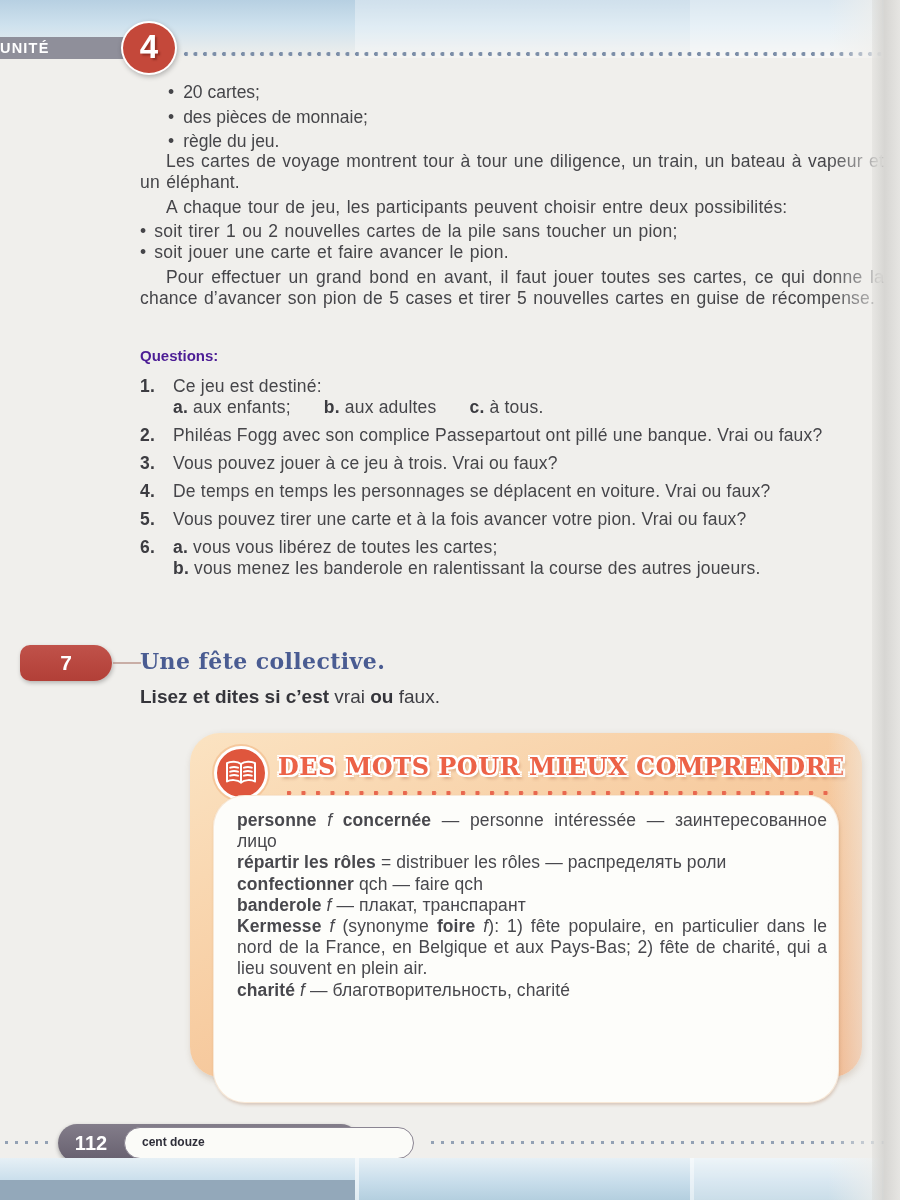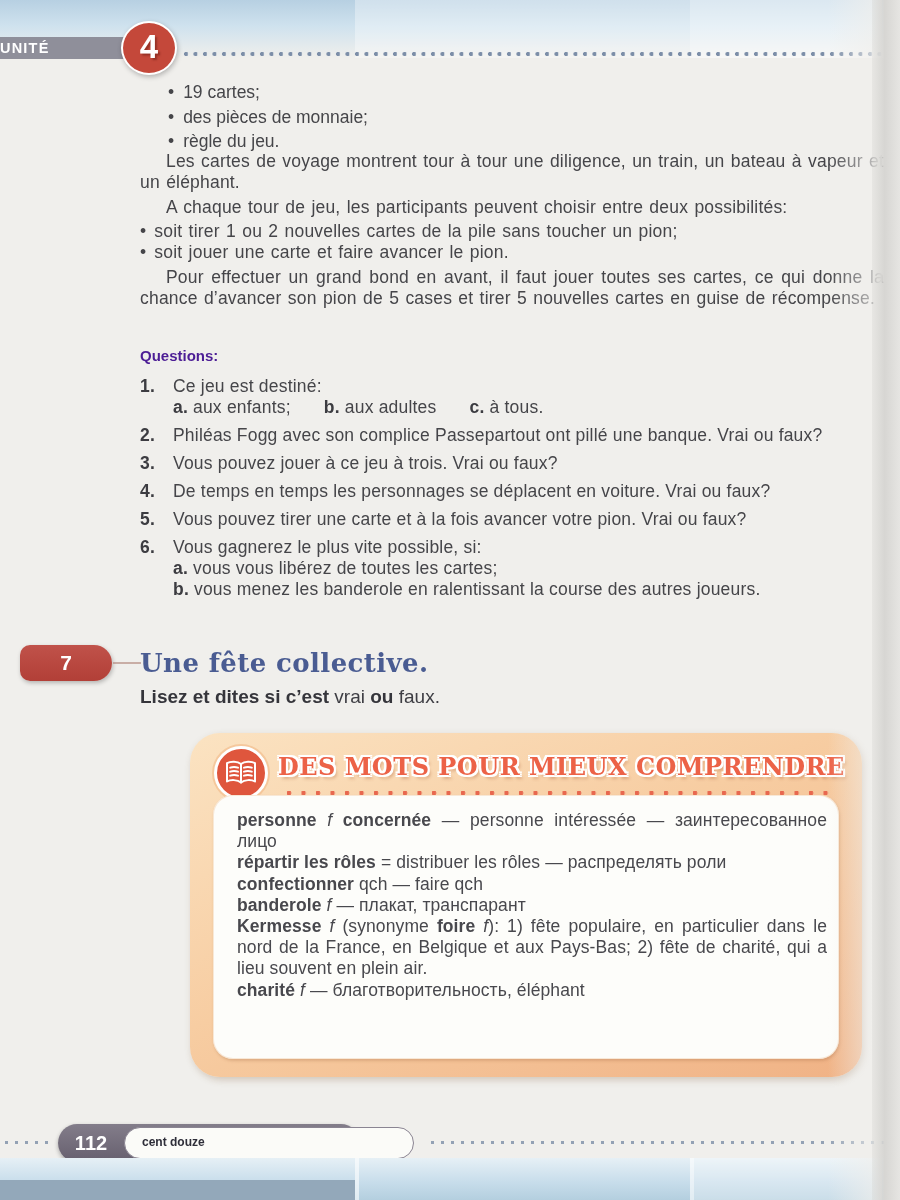--- a/index.html
+++ b/index.html
@@ -44,41 +44,41 @@
   .olet { font-weight:bold; color:#3c3c41; margin-right:5px; }
   .opt { margin-right:28px; }
 
   
   .sec7-badge { position:absolute; left:20px; top:645px; width:92px; height:36px;
     background:linear-gradient(180deg,#c0524a,#b23f37); border-radius:10px 18px 18px 10px;
     color:#fff; font-weight:bold; font-size:21px; text-align:center; line-height:36px;
     box-shadow:1px 2px 4px rgba(0,0,0,0.25); }
   .sec7-line { position:absolute; left:113px; top:662px; width:28px; height:2px; background:rgba(170,120,110,0.55); }
   .sec7-title { position:absolute; left:140px; top:648px; margin:0; font-family:"DejaVu Serif", serif;
-    font-weight:bold; font-size:26px; letter-spacing:0.4px; color:var(--heading-blue,#4a5c92); }
+    font-weight:bold; font-size:22px; letter-spacing:0.4px; color:var(--heading-blue,#4a5c92); }
   .instruction { position:absolute; left:140px; top:686px; margin:0; font-size:19px; color:#3e3e44; }
   .instruction .sb { color:#35353b; }
 
   
   .vocab-box { position:absolute; left:190px; top:733px; width:672px; height:344px; border-radius:30px;
     background:linear-gradient(155deg,#fbe3c2 0%,#f7cda2 45%,var(--box-peach,#f0b285) 100%);
     box-shadow:2px 3px 7px rgba(120,80,40,0.25); }
   .vocab-icon { position:absolute; left:24px; top:13px; width:54px; height:54px; border-radius:50%;
     background:var(--icon-red,#df563d); border:3px solid #fff; box-sizing:border-box;
     display:flex; align-items:center; justify-content:center; box-shadow:0 0 0 2px rgba(240,180,130,0.55); }
   .vocab-title { position:absolute; left:88px; top:19px; width:556px; text-align:center; white-space:nowrap;
     font-family:"DejaVu Serif", serif; font-weight:bold; font-size:24px; letter-spacing:0.5px;
     color:var(--box-title-orange,#ec6247);
     text-shadow:-2px -2px 0 #fff, 2px -2px 0 #fff, -2px 2px 0 #fff, 2px 2px 0 #fff,
       0 -2px 0 #fff, 0 2px 0 #fff, -2px 0 0 #fff, 2px 0 0 #fff, 3px 4px 3px rgba(160,70,30,0.3); }
   .vocab-dots { position:absolute; left:96px; top:57px; width:548px; height:6px;
     background-image:radial-gradient(circle at 3px 3px, var(--dots-orange,#e8684f) 2.1px, rgba(0,0,0,0) 2.5px);
     background-size:14.5px 6px; background-repeat:repeat-x; }
-  .vocab-inner { position:absolute; left:23px; top:62px; width:626px; height:264px; background:#fdfdfa;
-    border-radius:20px; box-sizing:border-box; padding:15px 12px 0 24px;
+  .vocab-inner { position:absolute; left:23px; top:62px; width:626px; height:308px; background:#fdfdfa;
+    border-radius:32px; box-sizing:border-box; padding:15px 12px 0 24px;
     box-shadow:inset 0 0 0 1px rgba(240,200,160,0.4), 1px 2px 3px rgba(150,90,50,0.25); }
   .vocab-inner p { margin:0; font-size:17.5px; line-height:21.2px; text-align:justify; color:#48484d;
     letter-spacing:0.1px; hyphens:manual; -webkit-hyphens:manual; }
   .sb { font-weight:bold; }
   .si { font-style:italic; }
 
   
   .footer-dots-left { position:absolute; left:4px; top:1140px; width:46px; height:5px;
     background-image:radial-gradient(circle at 2.5px 2.5px, #93a1b4 1.6px, rgba(0,0,0,0) 2px);
     background-size:10px 5px; background-repeat:repeat-x; }
@@ -117,21 +117,21 @@
     <div class="c2"></div>
   </div>
 
   <div class="unite-bar">
     <span>UNITÉ</span>
   </div>
   <div class="unit-circle">4</div>
   <div class="header-dots"></div>
 
   <ul class="materials">
-    <li>19 cartes;</li>
+    <li>20 cartes;</li>
     <li>des pièces de monnaie;</li>
     <li>règle du jeu.</li>
   </ul>
 
   <div class="reading">
     <p>Les cartes de voyage montrent tour à tour une diligence, un train, un ba­teau à vapeur et un éléphant.</p>
     <p>A chaque tour de jeu, les participants peuvent choisir entre deux possibilités:</p>
     <ul class="choices">
       <li>soit tirer 1 ou 2 nouvelles cartes de la pile sans toucher un pion;</li>
       <li>soit jouer une carte et faire avancer le pion.</li>
@@ -162,21 +162,20 @@
     <li>
       <span class="qnum">4.</span>
       <span>De temps en temps les personnages se déplacent en voiture. Vrai ou faux?</span>
     </li>
     <li>
       <span class="qnum">5.</span>
       <span>Vous pouvez tirer une carte et à la fois avancer votre pion. Vrai ou faux?</span>
     </li>
     <li>
       <span class="qnum">6.</span>
-      <span>Vous gagnerez le plus vite possible, si:</span>
       <div><span class="olet">a.</span><span>vous vous libérez de toutes les cartes;</span></div>
       <div><span class="olet">b.</span><span>vous menez les banderole en ralentissant la course des autres joueurs.</span></div>
     </li>
   </ol>
 
   <div class="sec7-badge">7</div>
   <div class="sec7-line"></div>
   <h2 class="sec7-title">Une fête collective.</h2>
   <p class="instruction"><span class="sb">Lisez et dites si c’est </span><span>vrai </span><span class="sb">ou </span><span>faux.</span></p>
 
@@ -192,21 +191,21 @@
       </svg>
     </div>
     <div class="vocab-title">DES MOTS POUR MIEUX COMPRENDRE</div>
     <div class="vocab-dots"></div>
     <div class="vocab-inner">
       <p><span class="sb">personne </span><span class="si">f </span><span class="sb">concernée </span><span>— personne intéressée — заин­тересованное лицо</span></p>
       <p><span class="sb">répartir les rôles</span><span> = distribuer les rôles — распределять роли</span></p>
       <p><span class="sb">confectionner</span><span> qch — faire qch</span></p>
       <p><span class="sb">banderole </span><span class="si">f </span><span>— плакат, транспарант</span></p>
       <p><span class="sb">Kermesse </span><span class="si">f </span><span>(synonyme </span><span class="sb">foire </span><span class="si">f</span><span>): 1) fête populaire, en particulier dans le nord de la France, en Belgique et aux Pays-Bas; 2) fête de charité, qui a lieu souvent en plein air.</span></p>
-      <p><span class="sb">charité </span><span class="si">f </span><span>— благотворительность, éléphant</span></p>
+      <p><span class="sb">charité </span><span class="si">f </span><span>— благотворительность, charité</span></p>
     </div>
   </div>
 
   <div class="footer-dots-left"></div>
   <div class="footer-dots-right"></div>
   <div class="footer-pill">
     <div class="footer-num">112</div>
     <div class="footer-inner">cent douze</div>
   </div>
 

